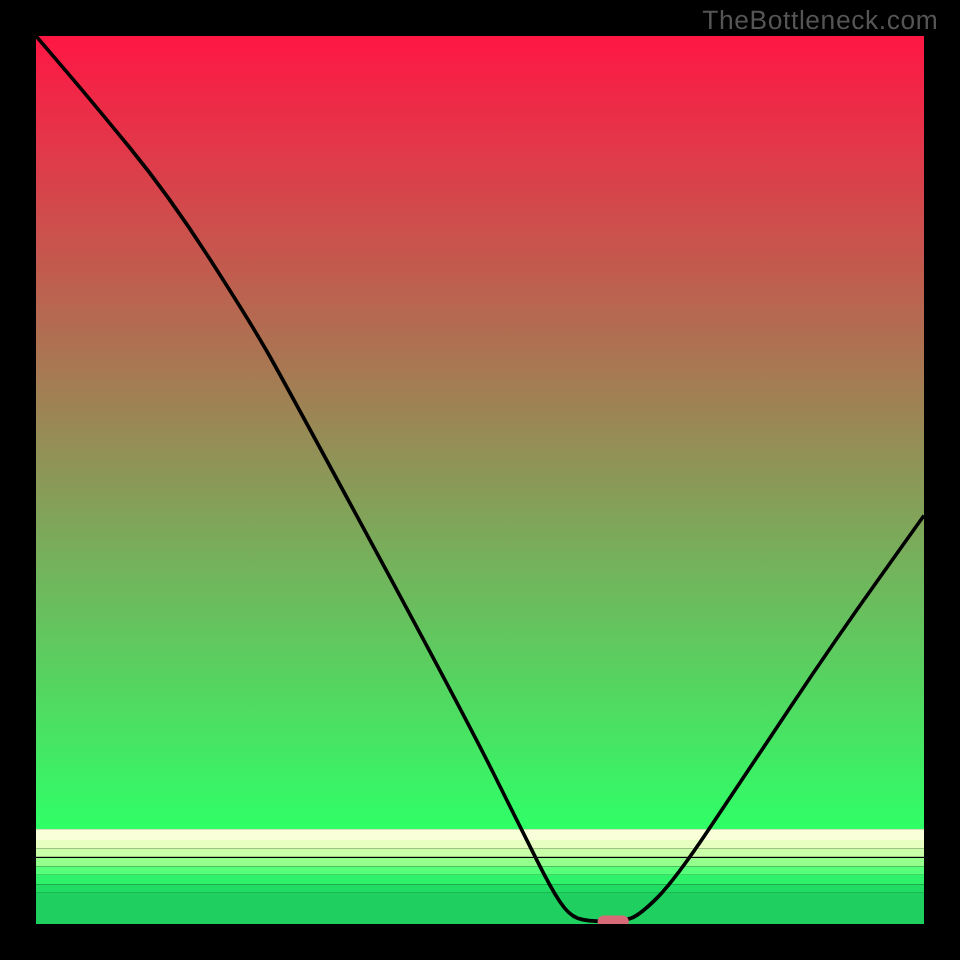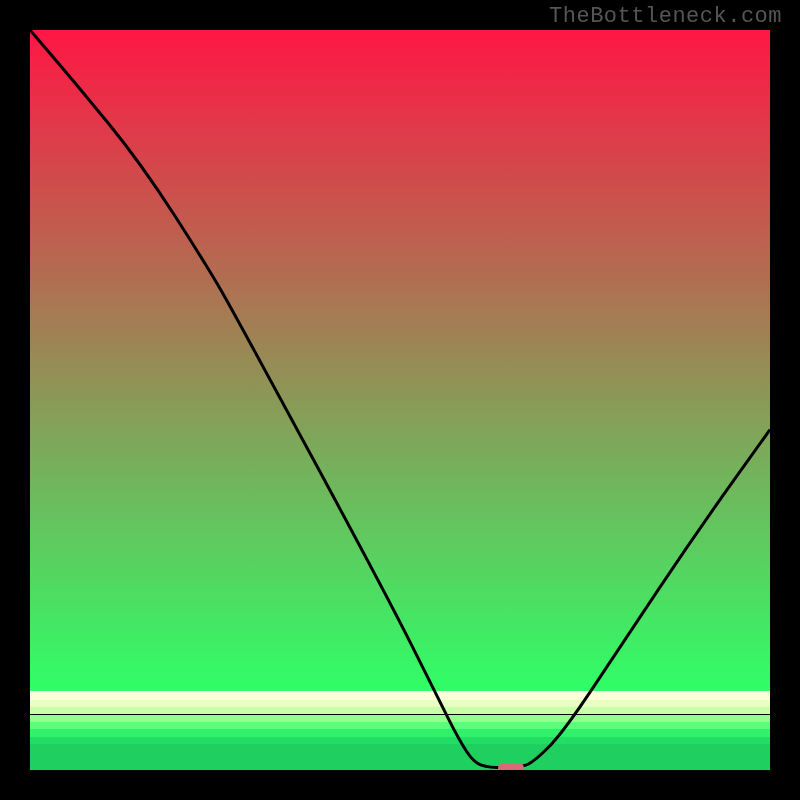--- a/index.html
+++ b/index.html
@@ -9,21 +9,20 @@
     height: 800px;
     background: #000;
     font-family: Arial, Helvetica, sans-serif;
     overflow: hidden;
   }
   .frame {
     position: relative;
     width: 800px;
     height: 800px;
     background: #000;
-    font-family: Liberation Mono, monospace;
   }
   .watermark {
     position: absolute;
     top: 4px;
     right: 18px;
     color: #555;
     font-size: 22px;
     font-weight: 500;
     letter-spacing: 0.5px;
     user-select: none;

